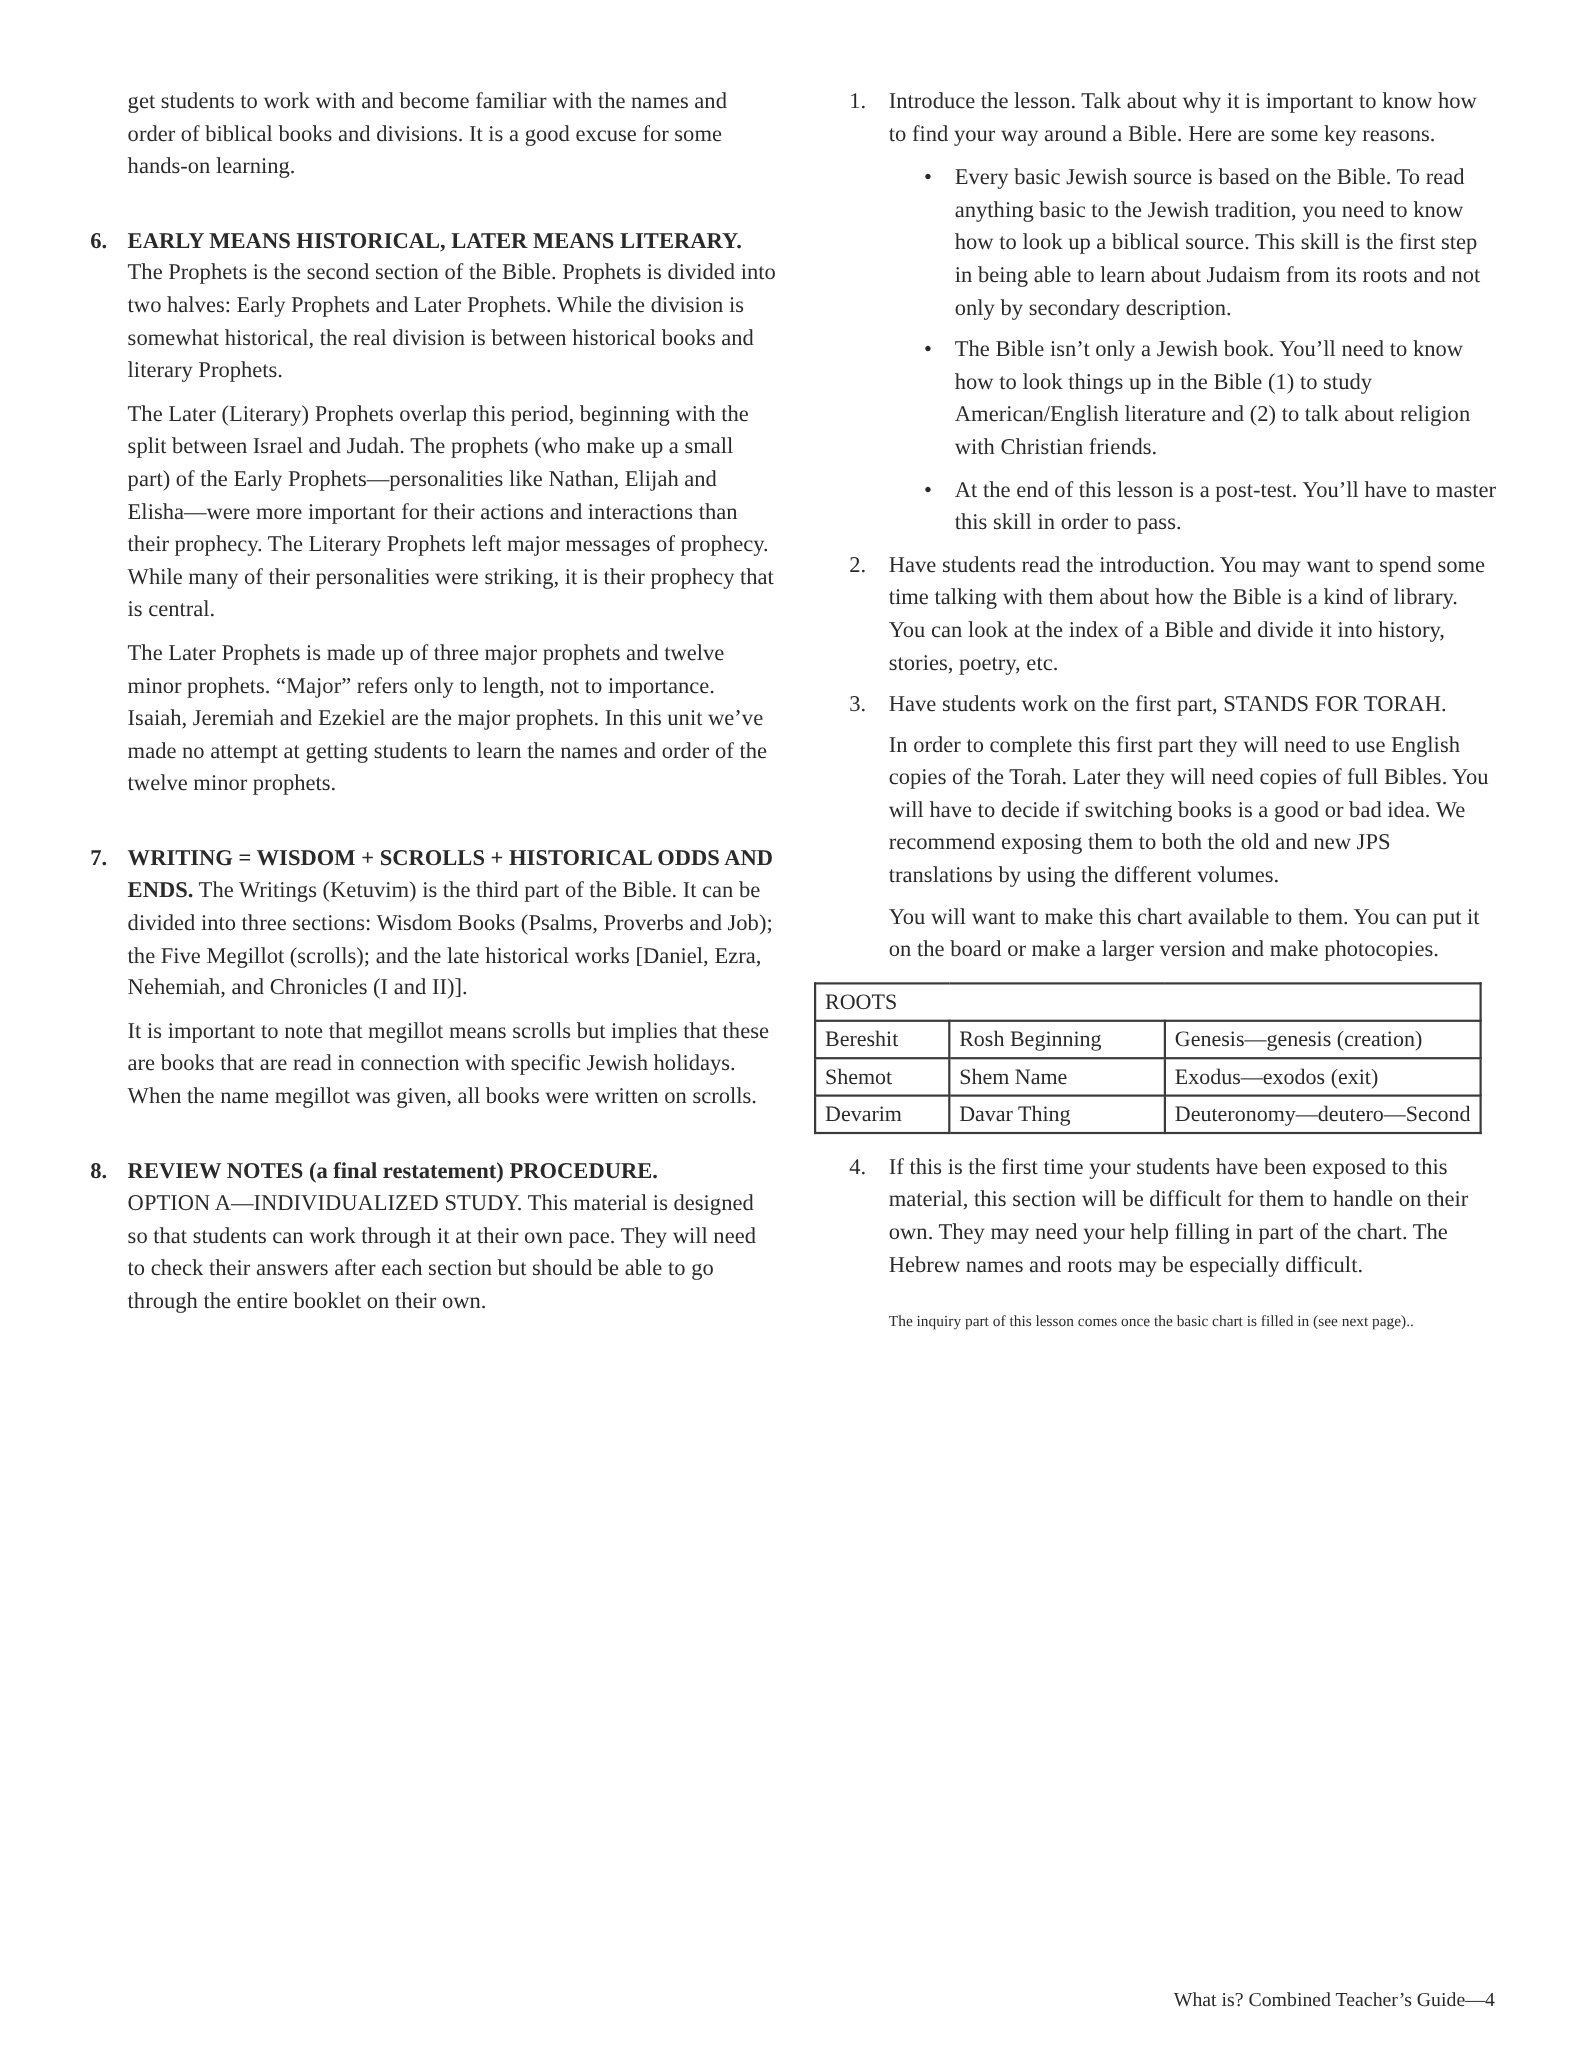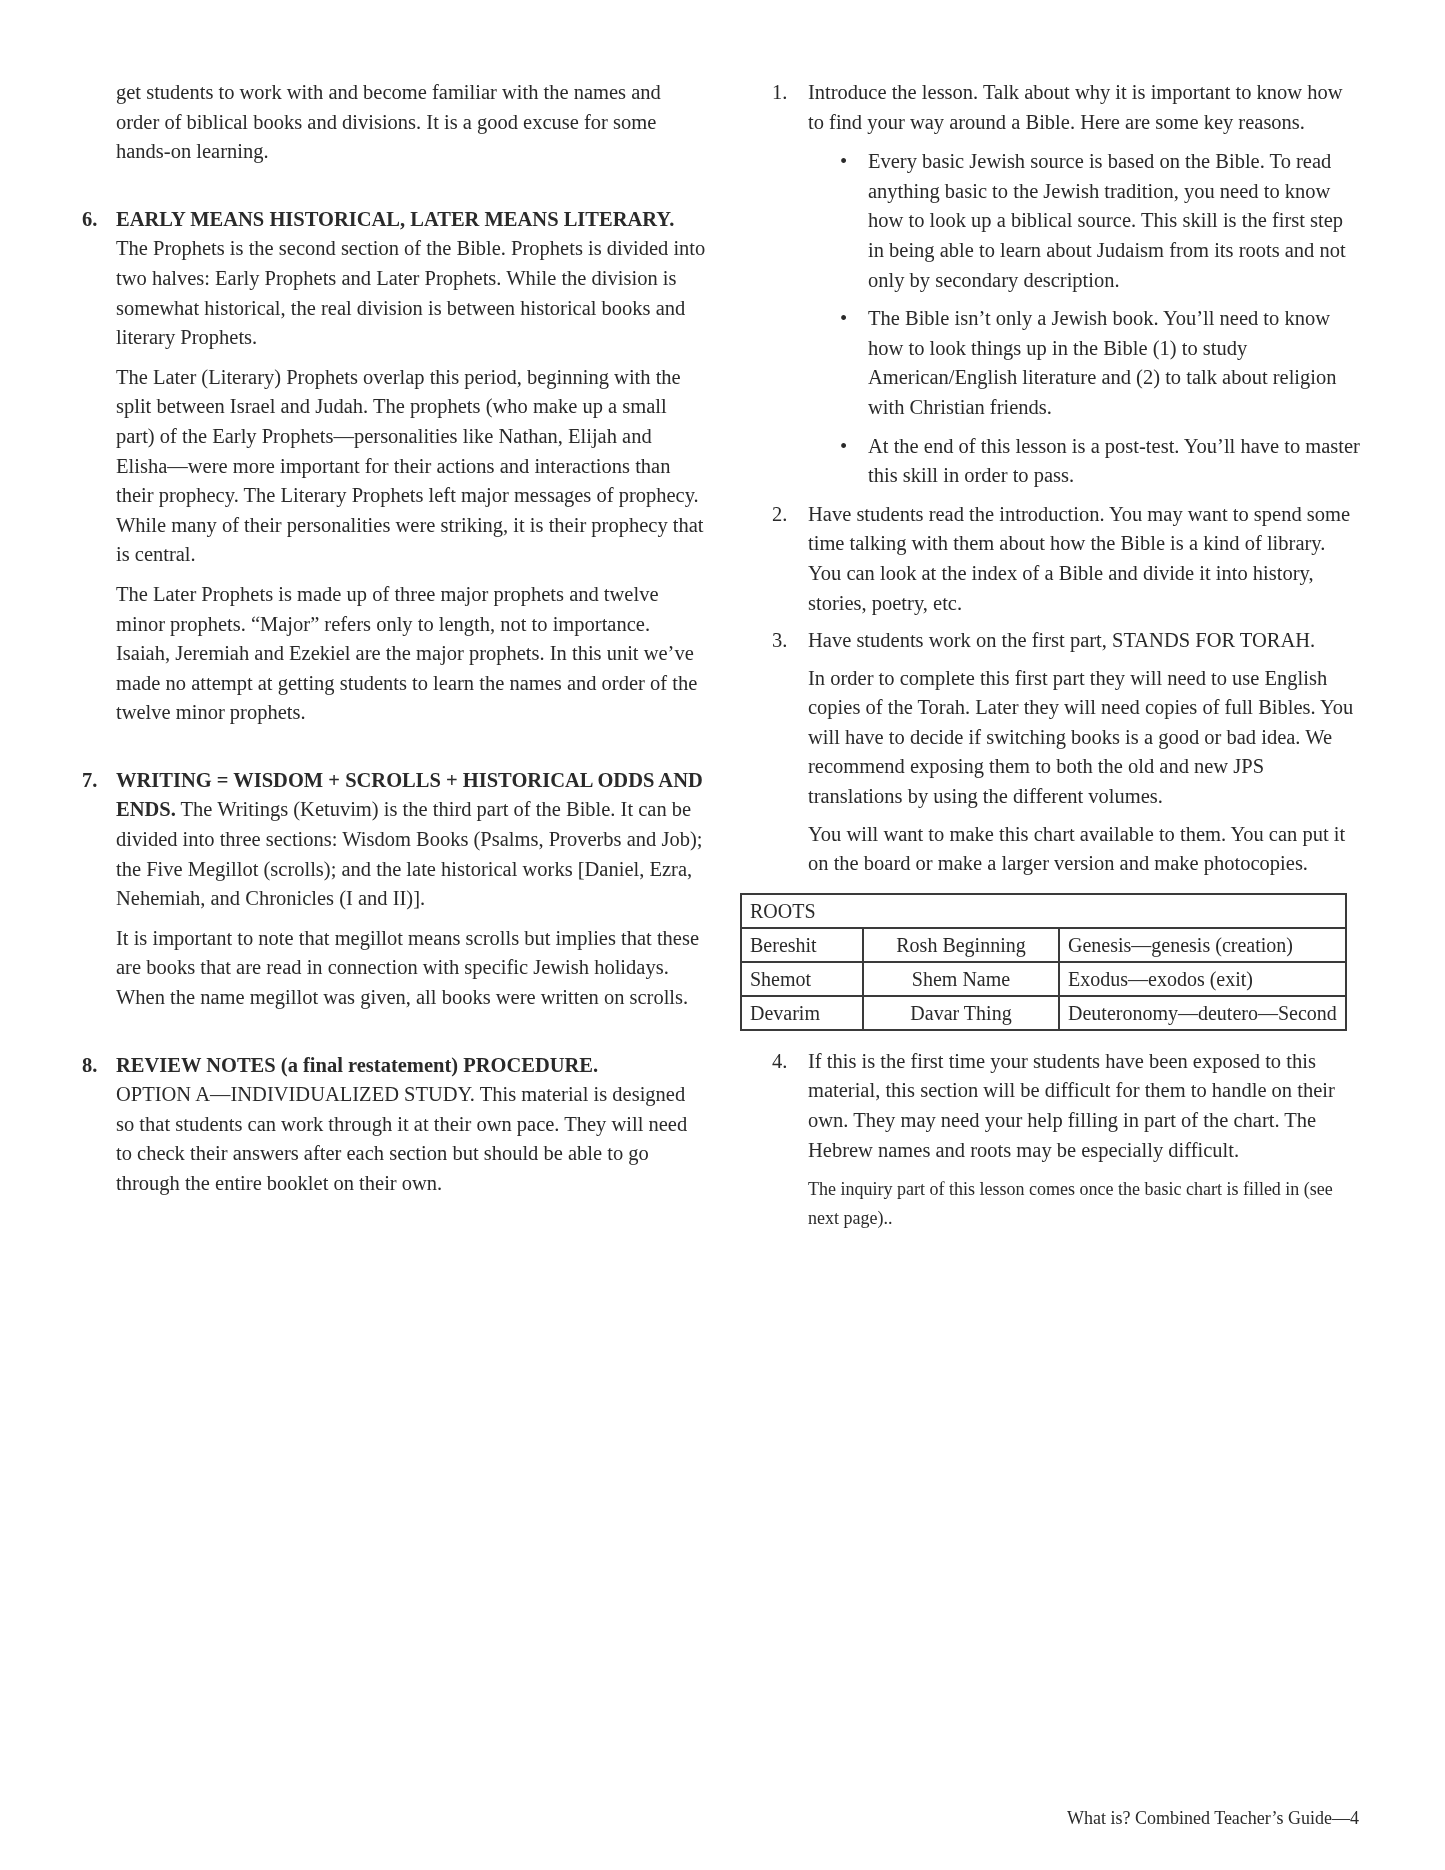--- a/index.html
+++ b/index.html
@@ -22,23 +22,23 @@
   .bullets { margin: 10px 0 0 0; padding: 0; list-style: none; }
   .bullet { position: relative; padding-left: 108px; margin-bottom: 9px; }
   .bullet-dot { position: absolute; left: 80px; }
   .sub-para { padding-left: 48px; margin-bottom: 8px; }
   table.roots {
     border-collapse: collapse; width: 607px; margin: 14px 16px 16px -20px;
     font-size: 20px; line-height: 29px;
   }
   table.roots td { border: 2px solid #3a3a3a; padding: 2px 8px 1px 8px; vertical-align: top; }
   table.roots .c1 { width: 104px; }
-  table.roots .c2 { width: 178px; text-align: center; }
+  table.roots .c2 { width: 178px; }
   .it { }
-  .small { font-size: 18px; line-height: 29px; padding-left: 48px; margin-top: 10px; }
+  .small { font-size: 14px; line-height: 29px; padding-left: 48px; margin-top: 22px; }
   .footer {
     position: absolute; right: 86px; top: 1808px; font-size: 18px;
   }
 </style>
 </head>
 <body>
 
 <div class="col left">
   <p class="para">get students to work with and become familiar with the names and order of biblical books and divisions. It is a good excuse for some hands-on learning.</p>
   <div class="gap-lg"></div>

